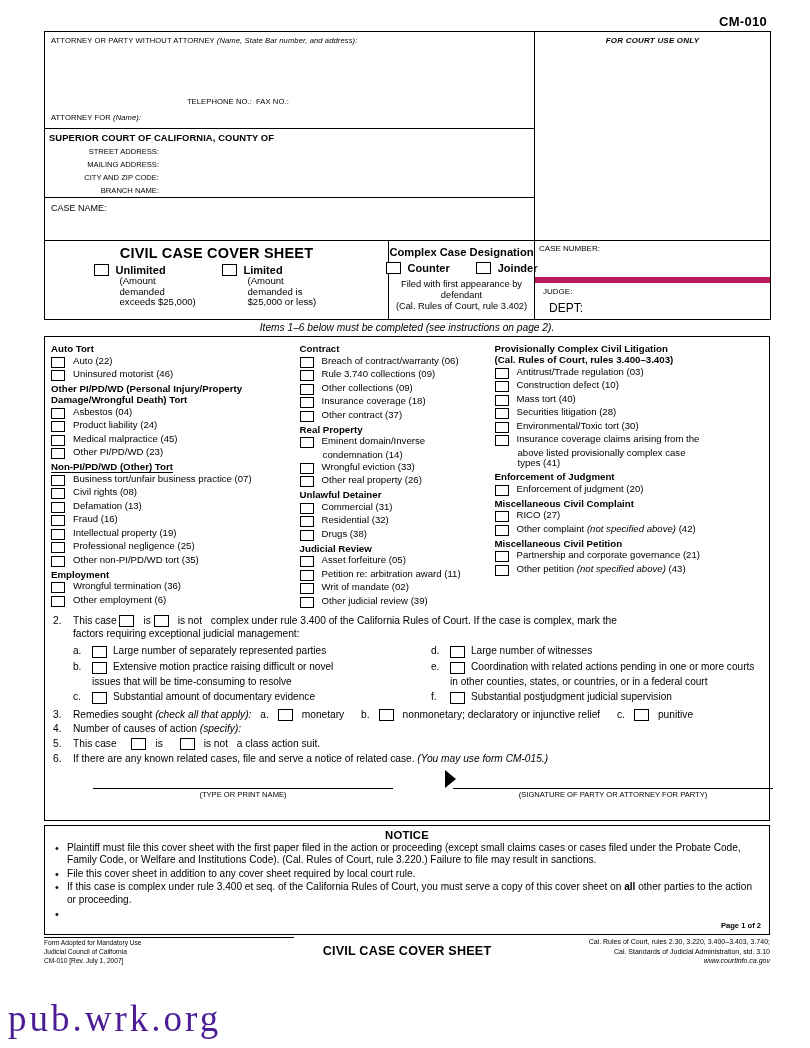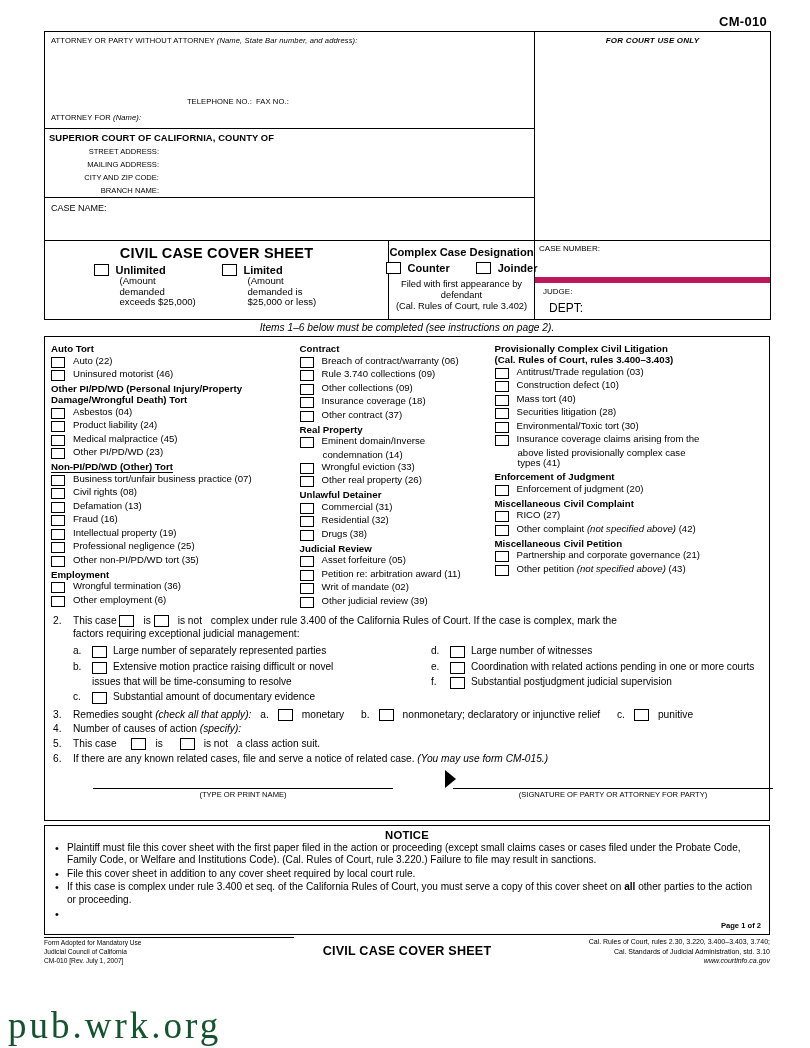--- a/index.html
+++ b/index.html
@@ -10,25 +10,25 @@
     font-family: "Liberation Sans", sans-serif;
     color: #000;
     position: relative;
     overflow: hidden;
   }
   .page { position: relative; width: 810px; height: 1048px; padding: 0; }
 
   
   .watermark {
     position: absolute;
-    left: 8px; bottom: 1px;
+    left: 8px; bottom: 8px;
     font-family: "Liberation Serif", serif;
     font-size: 37px;
     letter-spacing: 3px;
-    color: #14532d;
+    color: #4c1d95;
     z-index: 0;
     white-space: nowrap;
     pointer-events: none;
   }
 
   .sheet { position: relative; z-index: 2; padding: 14px 40px 0 44px; }
 
   
   .formnum {
     text-align: right;
@@ -519,20 +519,21 @@
                 <div class="srow">
                     <span class="al">d.</span>
                     <span class="cb"></span>
                     <span>Large number of witnesses</span>
                   </div>
                 <div class="srow">
                     <span class="al">e.</span>
                     <span class="cb"></span>
                     <span>Coordination with related actions pending in one or more courts</span>
                   </div>
+                <div class="cont">in other counties, states, or countries, or in a federal court</div>
                 <div class="srow">
                     <span class="al">f.</span>
                     <span class="cb"></span>
                     <span>Substantial postjudgment judicial supervision</span>
                   </div>
               </div>
             </div>
           </div>
         </div>
 

